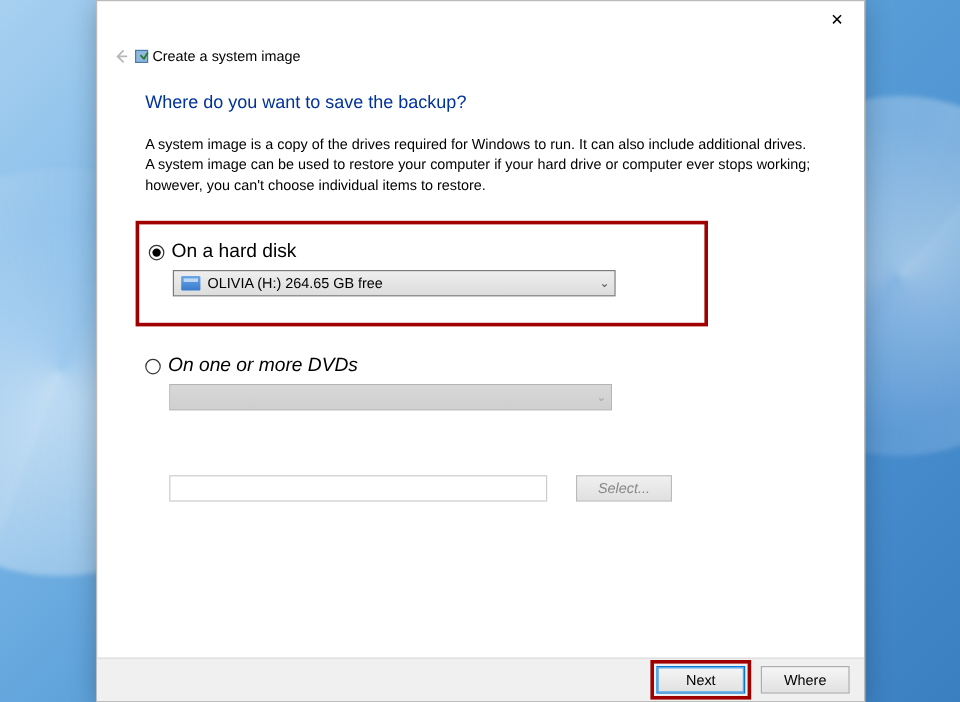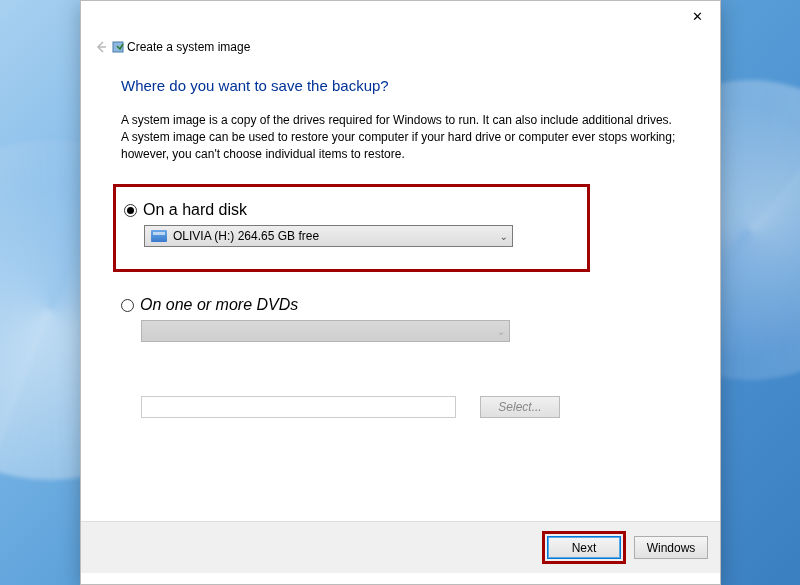--- a/index.html
+++ b/index.html
@@ -183,24 +183,24 @@
       background: linear-gradient(#f0f0f0, #e0e0e0);
       font-size: 12px;
       color: #888;
       display: flex;
       align-items: center;
       justify-content: center;
       cursor: default;
     }
     .footer {
       position: absolute;
-      bottom: 11px;
+      bottom: 0;
       left: 0;
       right: 0;
-      height: 52px;
+      height: 36px;
       background: #f0f0f0;
       border-top: 1px solid #ddd;
       display: flex;
       justify-content: flex-end;
       align-items: center;
       padding-right: 12px;
       gap: 8px;
     }
     .btn {
       min-width: 74px;
@@ -289,15 +289,15 @@
         <div class="text-input"></div>
         <div class="select-btn">Select...</div>
       </div>
     </div>
   </div>
 
   <div class="footer">
     <span class="next-highlight">
       <span class="btn primary">Next</span>
     </span>
-    <span class="btn">Windows</span>
+    <span class="btn">Where</span>
   </div>
 </div>
 
 </body></html>

